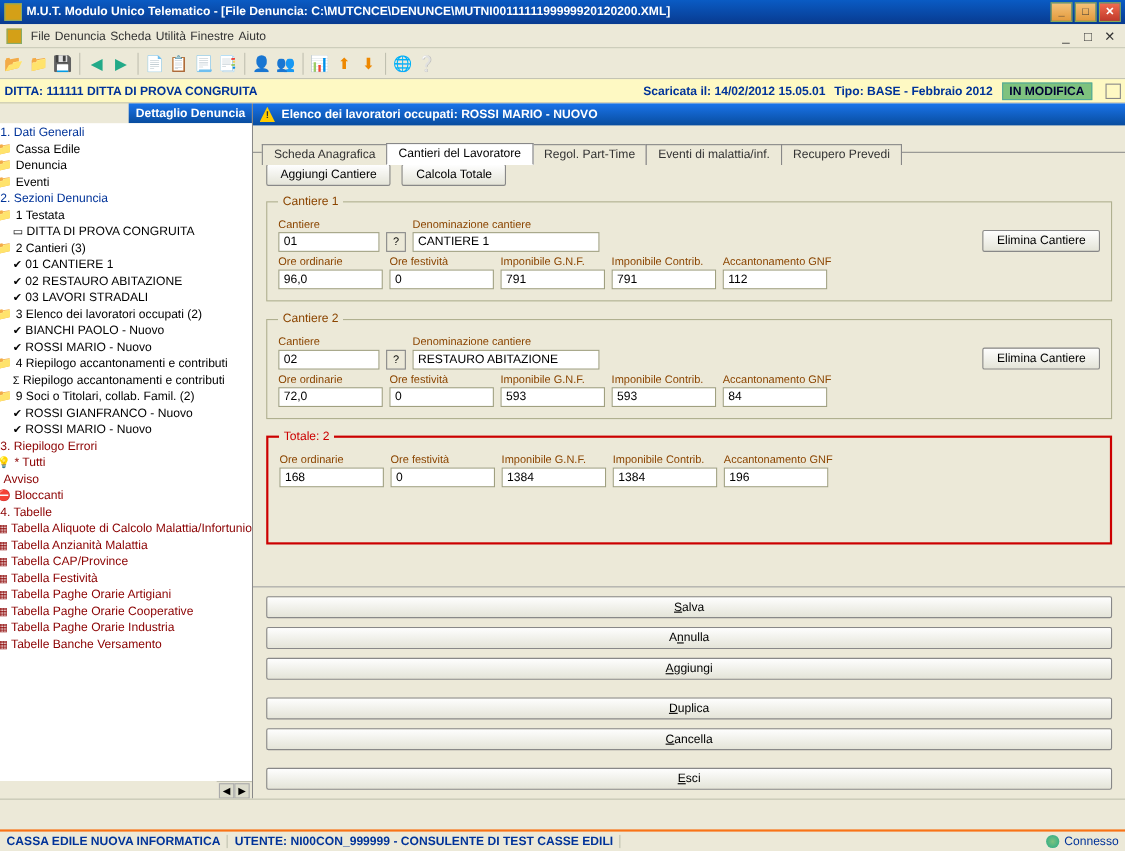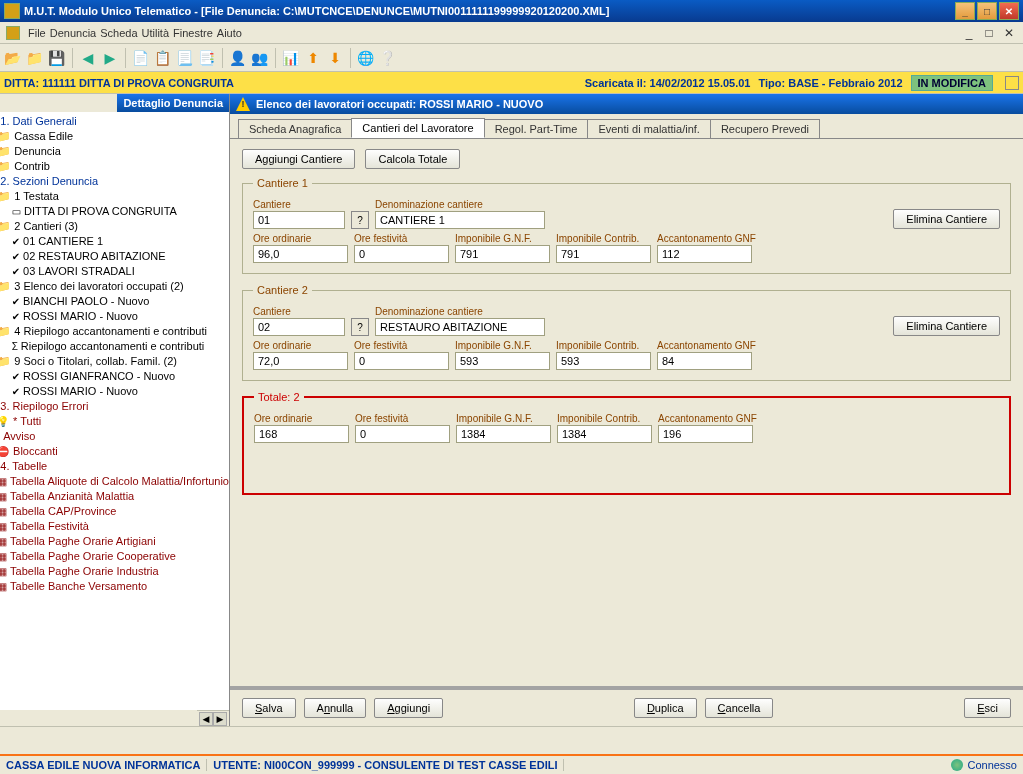--- a/index.html
+++ b/index.html
@@ -9,21 +9,21 @@
 .titlebar .title-text { flex: 1; white-space: nowrap; overflow: hidden; }
 .win-controls { display: flex; gap: 2px; }
 .win-btn { width: 20px; height: 18px; background: linear-gradient(#f4c27a,#e39a3c); border: 1px solid #8a5; font-size: 10px; display: flex; align-items: center; justify-content: center; color: #333; }
 .win-btn.close { background: linear-gradient(#f26c4f,#c0392b); color: #fff; }
 .menubar { background: #ece9d8; height: 22px; display: flex; align-items: center; padding: 0 6px; gap: 4px; color: #333; border-bottom: 1px solid #c0c0b0; text-align: right; }
 .menubar .mdi-controls { margin-left: auto; display: flex; gap: 4px; color: #333; font-family: Arial; }
 .menubar .mdi-btn { width: 16px; height: 14px; font-size: 12px; display: flex; align-items: center; justify-content: center; }
 .toolbar { height: 28px; background: #ece9d8; display: flex; align-items: center; gap: 4px; padding: 0 4px; border-bottom: 1px solid #c0c0b0; }
 .tb-icon { width: 18px; height: 18px; display: inline-flex; align-items: center; justify-content: center; font-size: 14px; }
 .tb-sep { width: 1px; height: 20px; background: #c0c0b0; margin: 0 2px; }
-.infobar { background: #fde047; height: 22px; display: flex; align-items: center; padding: 0 4px; gap: 8px; border-bottom: 1px solid #c0c0b0; }
+.infobar { background: #fef9c3; height: 22px; display: flex; align-items: center; padding: 0 4px; gap: 8px; border-bottom: 1px solid #c0c0b0; }
 .infobar .seg { color: #003399; font-weight: bold; }
 .infobar .seg.right { margin-left: auto; }
 .infobar .badge { background: #7ec27e; border: 1px solid #5a9; padding: 1px 6px; color: #003; font-weight: bold; }
 .infobar .sq { width: 14px; height: 14px; border: 1px solid #888; display: inline-block; margin-left: 4px; vertical-align: middle; }
 .main { flex: 1; display: flex; min-height: 0; }
 .left-pane { width: 230px; display: flex; flex-direction: column; border-right: 1px solid #888; align-items: flex-end; }
 .pane-header { background: linear-gradient(#1a74ea,#084c9e); color: #fff; font-weight: bold; padding: 3px 6px; }
 .tree { flex: 1; background: #fff; overflow: auto; padding: 2px 0; }
 .tree ul { list-style: none; padding-left: 14px; }
 .tree li { white-space: nowrap; line-height: 15px; }
@@ -34,38 +34,38 @@
 .leaf-icon { font-size: 10px; }
 .blue { color: #003399; }
 .darkred { color: #8b0000; }
 .black { color: #000; }
 .tree-scroll { height: 16px; background: #ece9d8; border-top: 1px solid #c0c0b0; display: flex; align-items: center; justify-content: space-between; padding: 0 2px; }
 .tree-scroll .arrow { width: 14px; height: 14px; background: #dcdccc; border: 1px solid #aaa; font-size: 9px; display: flex; align-items: center; justify-content: center; }
 .right-pane { flex: 1; display: flex; flex-direction: column; background: #ece9d8; }
 .right-header { background: linear-gradient(#1a74ea,#084c9e); color: #fff; font-weight: bold; padding: 3px 6px; display: flex; align-items: center; gap: 6px; }
 .warn-icon { width: 14px; height: 14px; background: #ffcc00; clip-path: polygon(50% 0,100% 100%,0 100%); display: inline-flex; align-items: center; justify-content: center; font-size: 9px; color: #333; }
 .tabbar { display: flex; align-items: flex-end; padding: 4px 8px 0; gap: 0; border-bottom: 1px solid #888; }
-.tab { background: #ece9d8; border: 1px solid #888; border-bottom: none; padding: 3px 10px; margin-right: -1px; font-size: 11px; color: #333; position: relative; top: 0; }
+.tab { background: #ece9d8; border: 1px solid #888; border-bottom: none; padding: 3px 10px; margin-right: -1px; font-size: 11px; color: #333; position: relative; top: 12px; }
 .tab.active { background: #fff; border-bottom: 1px solid #fff; font-weight: normal; color: #000; z-index: 2; }
 .form-area { flex: 1; background: #ece9d8; padding: 10px 12px; overflow: auto; }
 .btn { background: linear-gradient(#fefefe,#e4e4d8); border: 1px solid #888; padding: 3px 12px; cursor: default; color: #000; border-radius: 2px; }
 .button-row-top { display: flex; gap: 10px; margin-bottom: 8px; }
 fieldset.group { border: 1px solid #b0b090; padding: 6px 10px 10px; margin-bottom: 10px; }
 fieldset.group legend { color: #8b4500; padding: 0 4px; }
 fieldset.group.total { border: 2px solid #c00; }
 fieldset.group.total legend { color: #c00; }
 .row { display: flex; gap: 6px; align-items: flex-end; margin-top: 4px; }
 .field { display: flex; flex-direction: column; }
 .field label { color: #8b4500; font-size: 10px; margin-bottom: 1px; }
 .field input { background: #fff; border: 1px solid #a0a080; padding: 2px 4px; height: 18px; font-size: 11px; }
 .w80 { width: 92px; }
 .w85 { width: 95px; }
 .w170 { width: 170px; }
 .qbtn { width: 18px; height: 18px; border: 1px solid #888; background: #ece9d8; font-size: 10px; display: flex; align-items: center; justify-content: center; }
-.footer-btns { display: flex; gap: 8px; padding: 8px 12px; border-top: 4px solid #a3a3a3; }
+.footer-btns { display: flex; gap: 8px; padding: 8px 12px; border-top: 1px solid #a3a3a3; flex-direction: column; }
 .footer-btns .spacer { flex: 1; }
 .footer-spacer { height: 28px; background: #ece9d8; border-top: 1px solid #c0c0b0; }
 .statusbar { height: 20px; background: #ece9d8; border-top: 2px solid #f97316; display: flex; align-items: center; font-size: 10px; }
 .status-cell { border-right: 1px solid #c0c0b0; padding: 0 6px; color: #003399; font-weight: bold; }
 .status-right { margin-left: auto; display: flex; align-items: flex-end; gap: 4px; padding-right: 6px; color: #003399; }
 .globe { width: 12px; height: 12px; border-radius: 50%; background: radial-gradient(#7ec27e,#2a8); display: inline-block; }
 .menubar .menu-item { cursor: default; }
 .menubar .app-icon { width: 14px; height: 14px; background: #d4a017; border: 1px solid #8a6; margin-right: 4px; }
 </style>
 </head>
@@ -142,21 +142,21 @@
             <li><span class="blank-toggle"></span><span class="node black">
                   <span class="folder-icon">📁</span>
                   <span>Cassa Edile</span>
                 </span></li>
             <li><span class="blank-toggle"></span><span class="node black">
                   <span class="folder-icon">📁</span>
                   <span>Denuncia</span>
                 </span></li>
             <li><span class="blank-toggle"></span><span class="node black">
                   <span class="folder-icon">📁</span>
-                  <span>Contrib</span>
+                  <span>Eventi</span>
                 </span></li>
           </ul>
         </li>
         <li><span class="toggle">-</span><span class="node blue">
               <span class="folder-icon">📂</span>
               <span>2. Sezioni Denuncia</span>
             </span>
           <ul>
             <li><span class="toggle">-</span><span class="node black">
                   <span class="folder-icon">📁</span>

